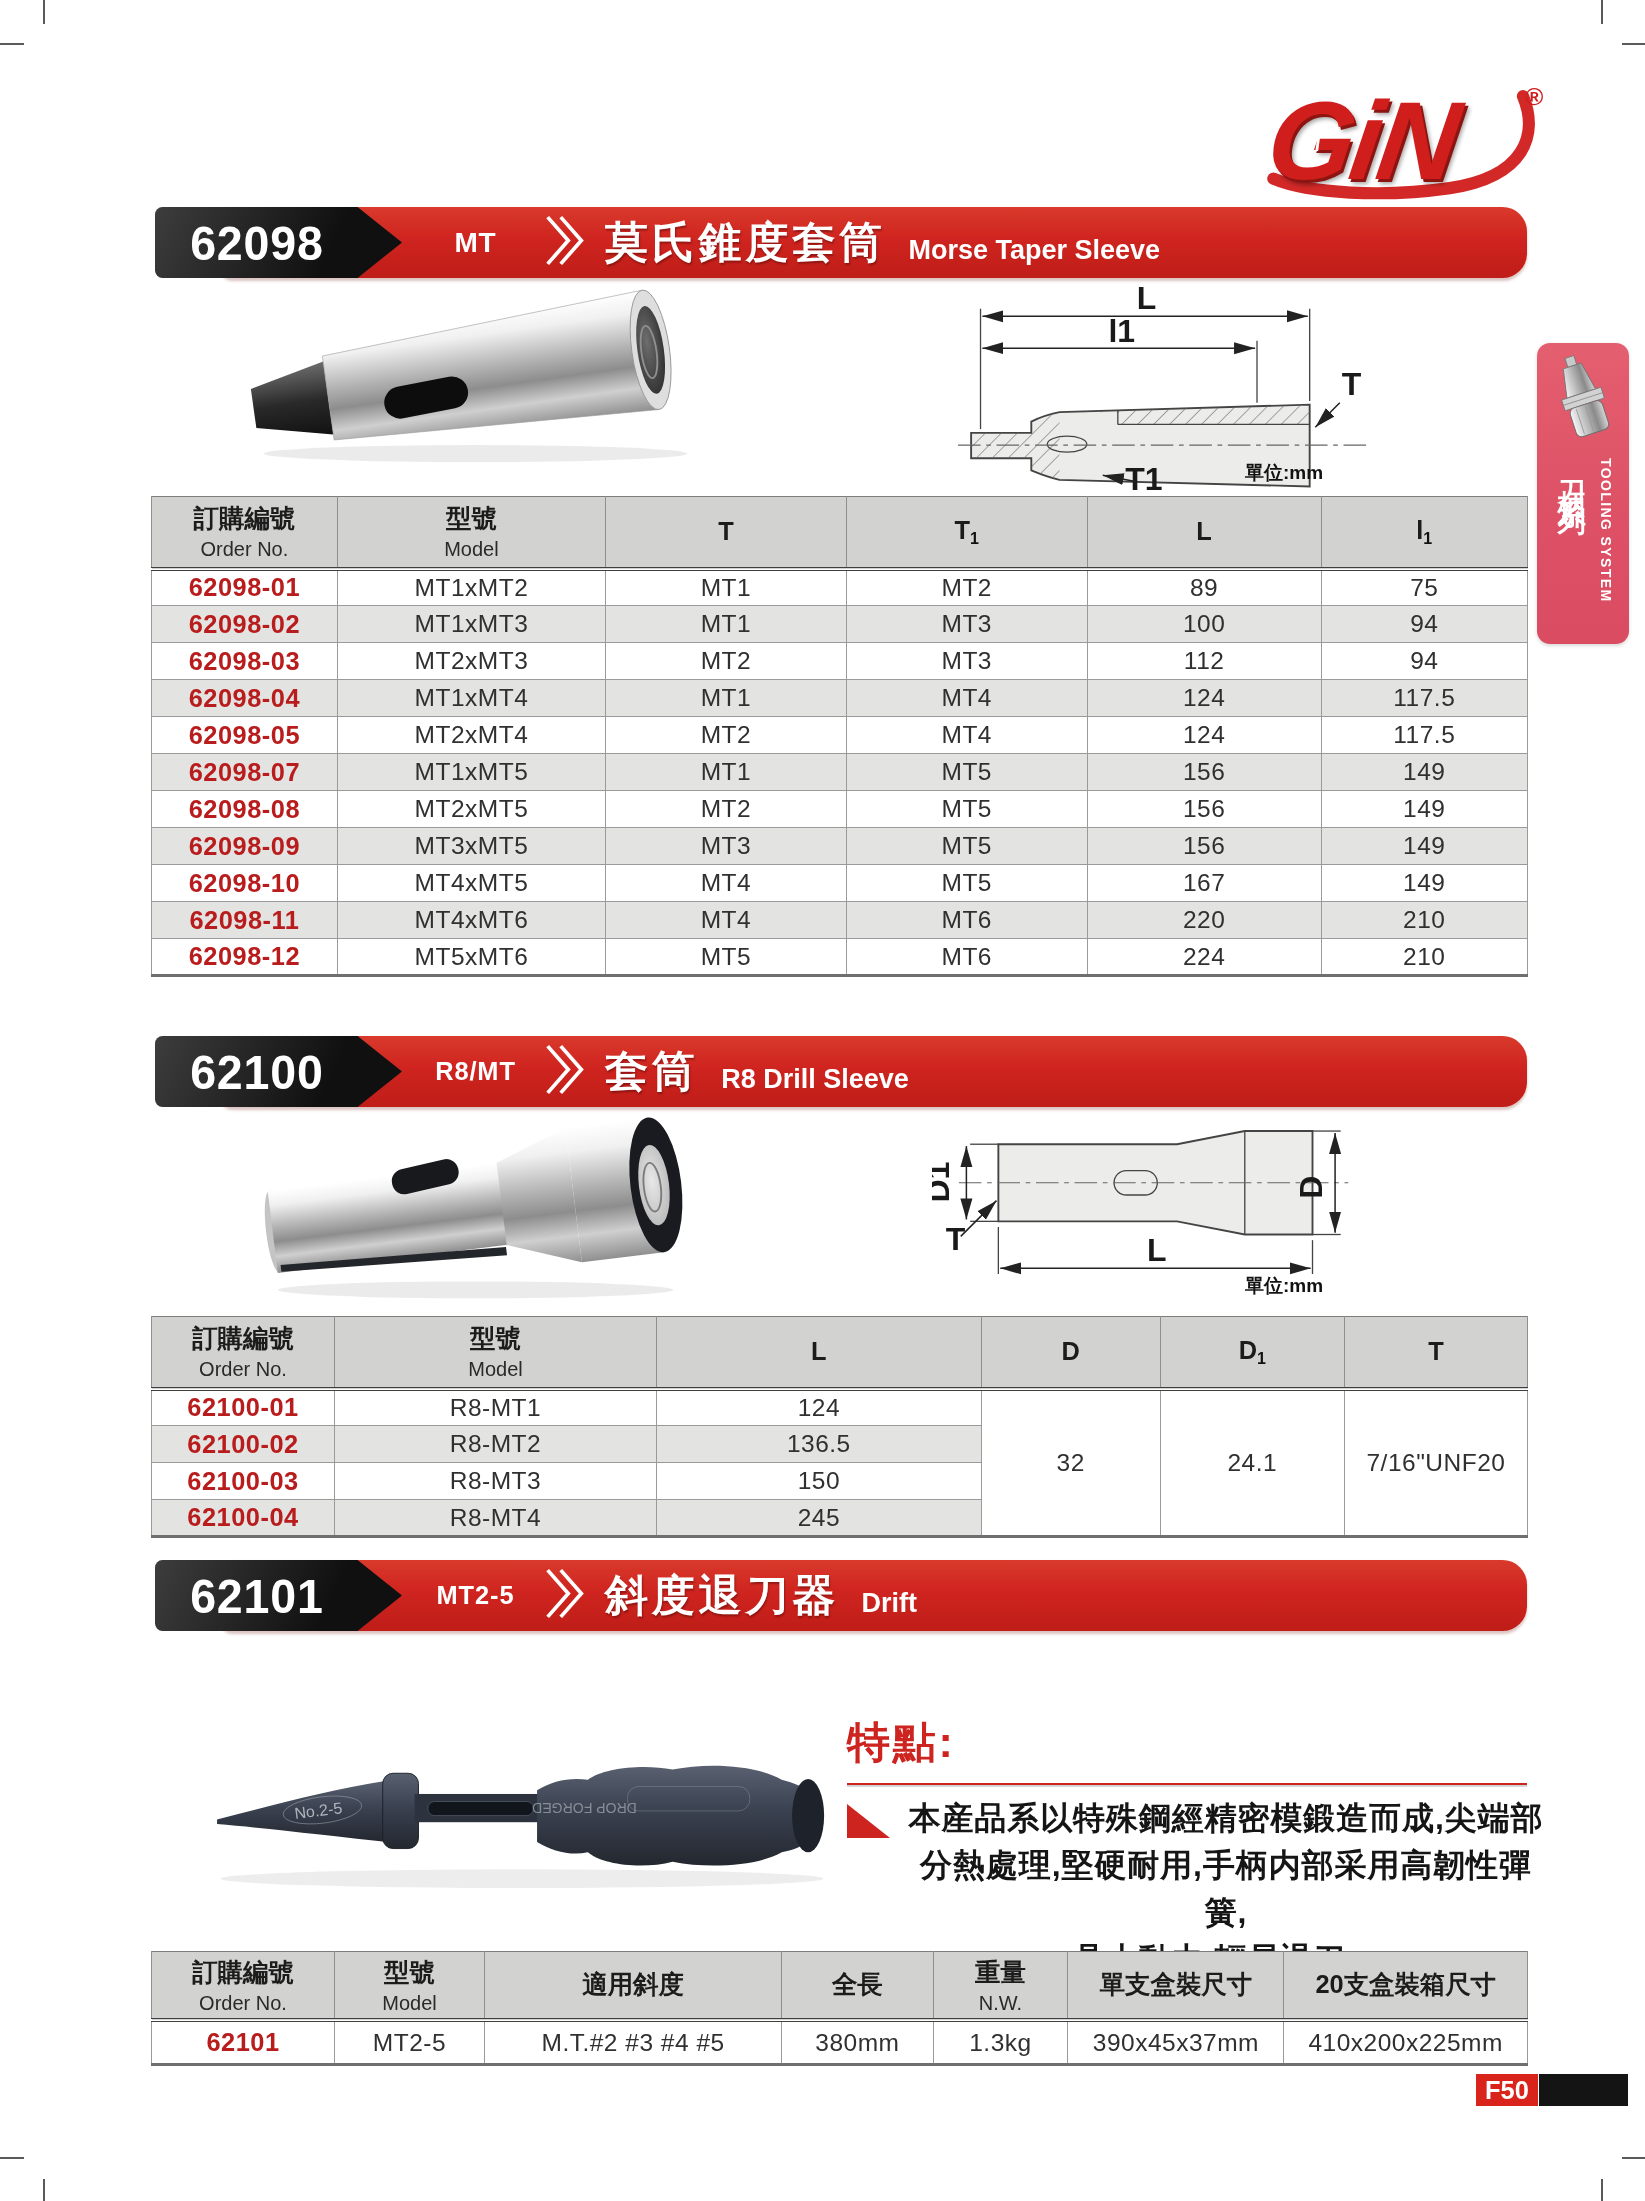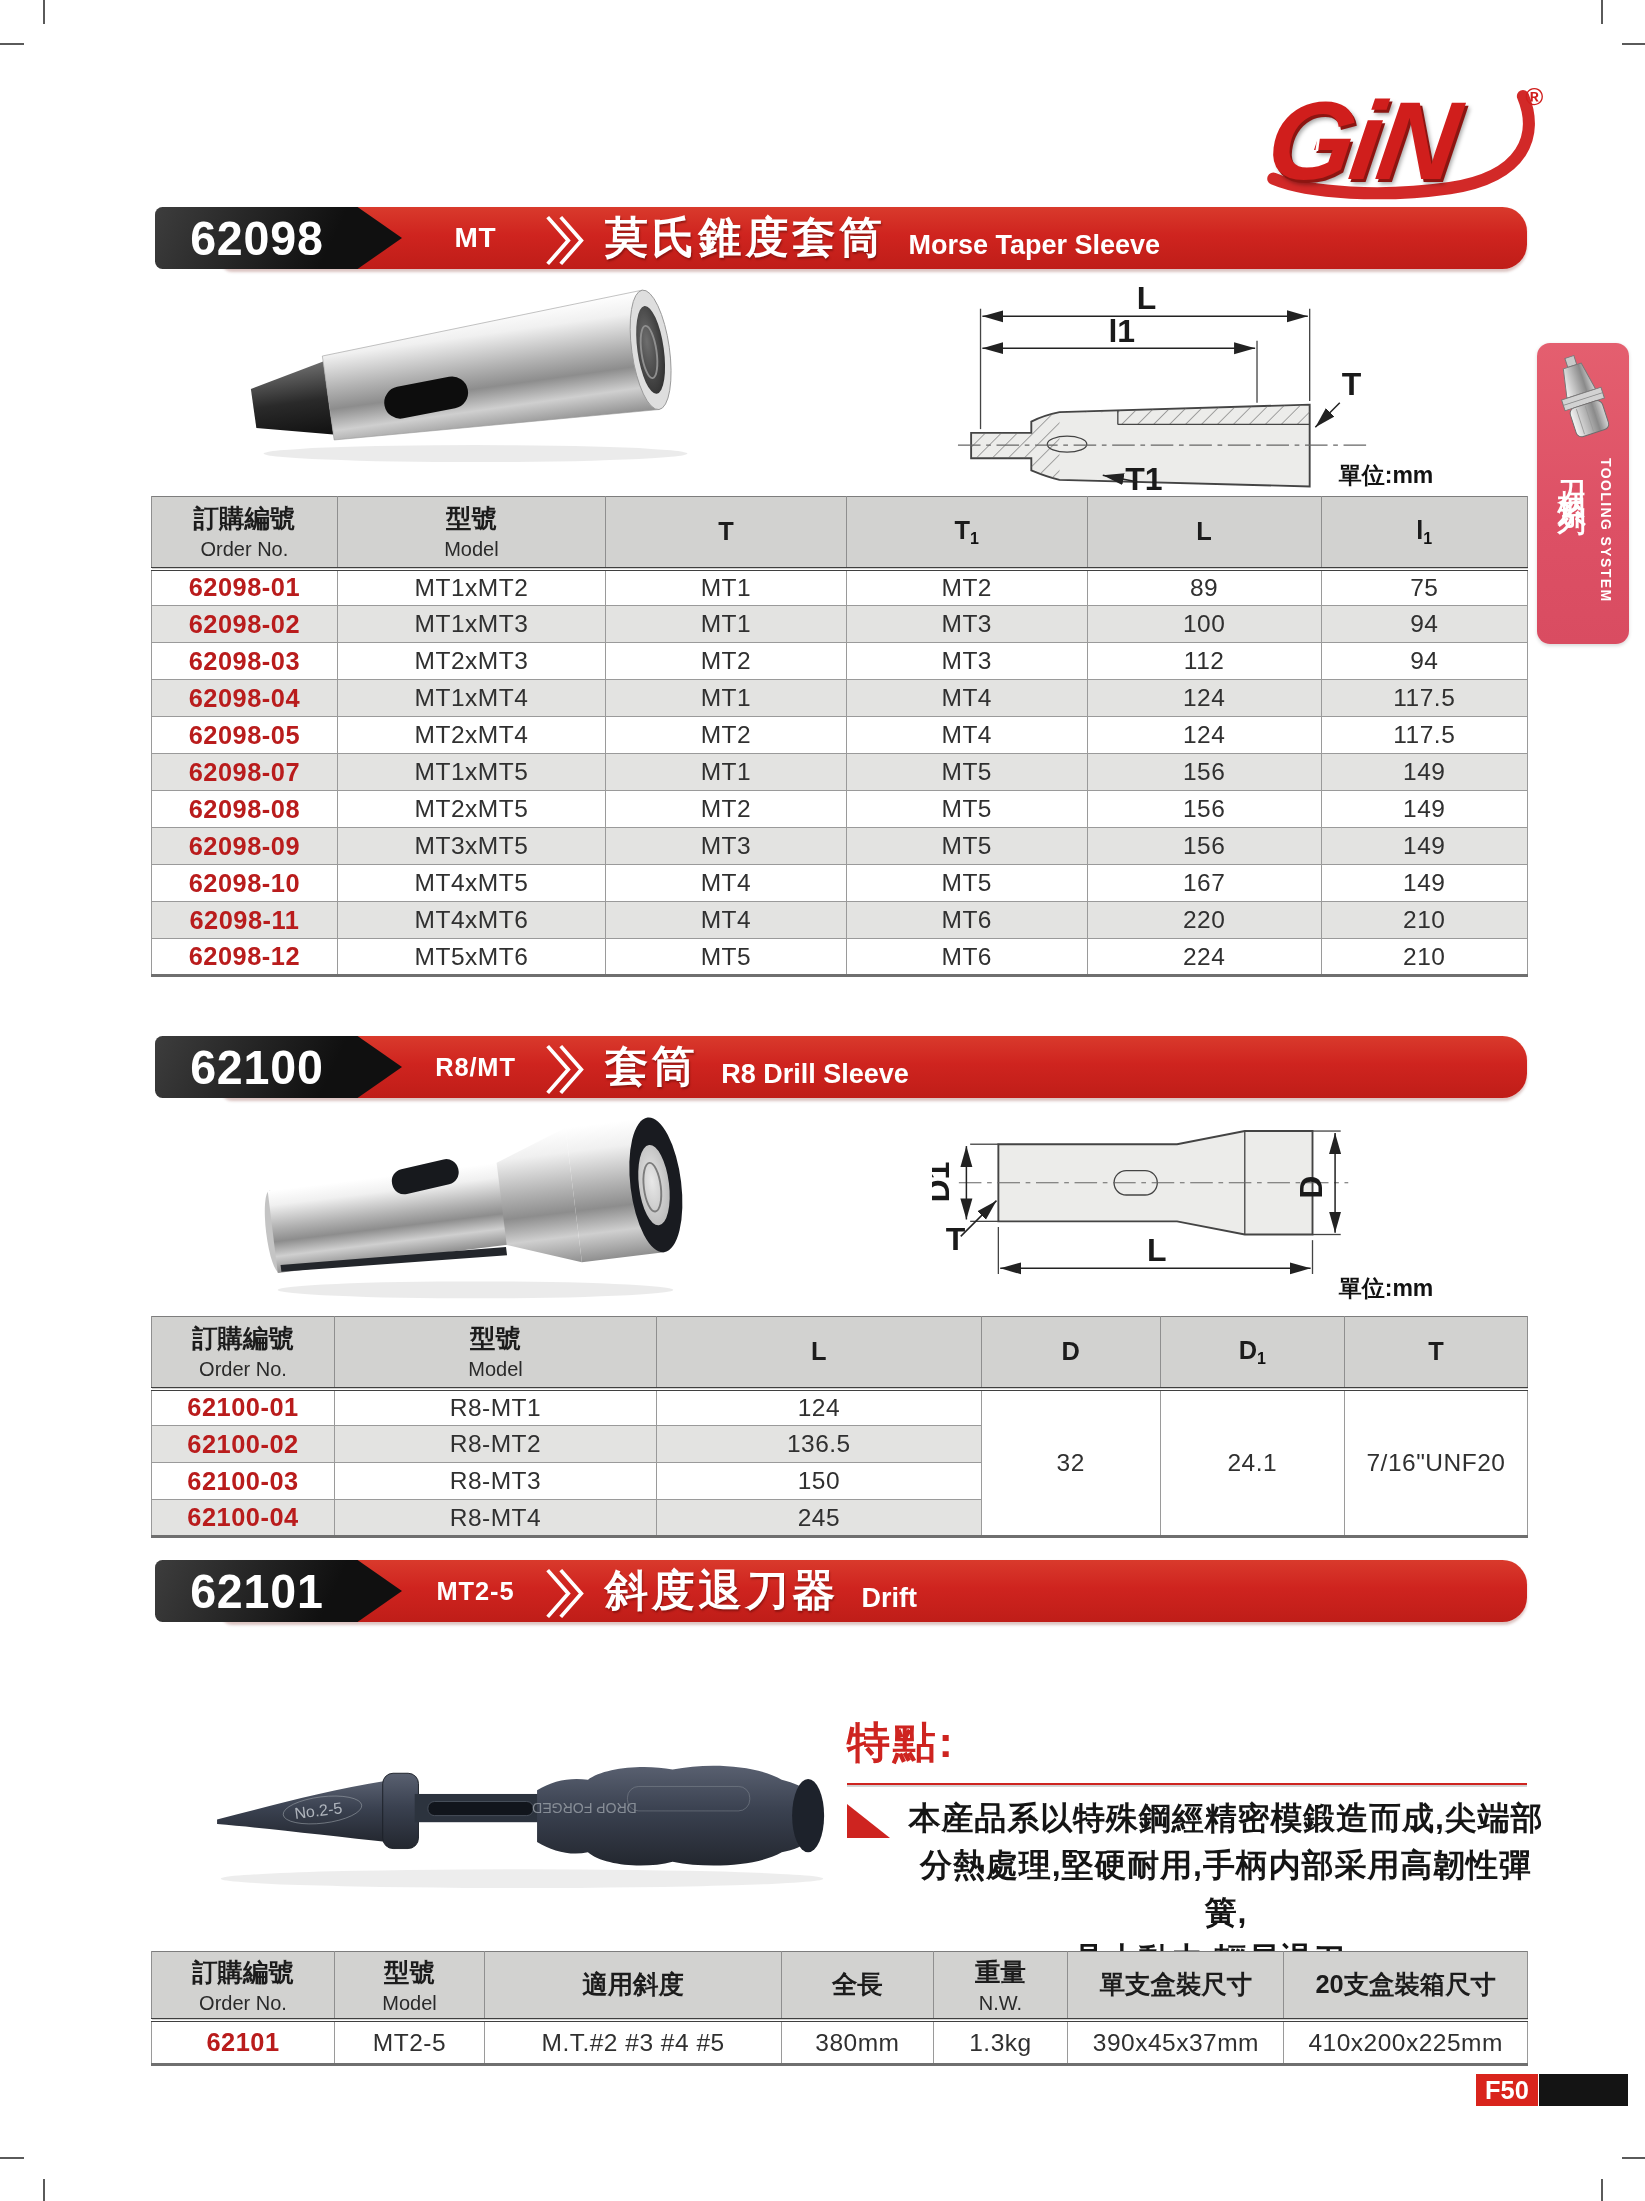--- a/index.html
+++ b/index.html
@@ -10,37 +10,37 @@
   .crop{position:absolute;background:#5a5a5a;}
   
   .logo{position:absolute;left:1252px;top:83px;width:297px;height:122px;}
   .logo-text{position:absolute;left:17px;top:-5.6px;font-size:111px;font-weight:800;font-style:italic;
     color:#d01e1c;letter-spacing:-3.8px;transform:skewX(-8deg);
     text-shadow:2.8px 2.8px 0 #8c1511,4.7px 4.7px 4.7px rgba(0,0,0,.35);}
   .logo-reg{position:absolute;right:5.6px;top:0;font-size:24.5px;font-weight:bold;color:#d01e1c;}
   .logo-m{position:absolute;left:51px;top:49px;font-size:21px;font-weight:bold;color:#fff;z-index:3;transform:skewX(-8deg);}
   .logo-swoosh{position:absolute;left:0;top:0;}
   
-  .band{position:absolute;left:155px;width:1372px;height:62px;}
+  .band{position:absolute;left:155px;width:1372px;height:71px;}
   .band .red{position:absolute;left:66px;right:0;top:0;bottom:0;border-radius:11.3px 24.5px 24.5px 11.3px;
     background:linear-gradient(180deg,#d93a2c 0%,#cf241f 45%,#bf1d18 100%);
     box-shadow:0 2.8px 2.8px rgba(110,20,12,.25);}
   .band .blk{position:absolute;left:0;top:0;width:247px;height:100%;
     background:linear-gradient(115deg,#3d3d3d 0%,#101010 70%);
     clip-path:polygon(0 0,82% 0,100% 50%,82% 100%,0 100%);border-radius:7.5px 0 0 7.5px;}
   .band .num{position:absolute;left:7.5px;top:50%;transform:translateY(-50%) scaleX(.95);width:188px;
     text-align:center;color:#fff;font-size:49px;font-weight:800;letter-spacing:0.9px;}
   .band .code{position:absolute;left:260px;top:0;width:121px;height:100%;display:flex;
     align-items:center;justify-content:center;color:#fff;font-weight:bold;font-size:28px;letter-spacing:0.9px;}
   .band .chev{position:absolute;left:388px;top:6.6px;}
   .band .titles{position:absolute;left:450px;top:0;height:100%;display:flex;align-items:center;gap:22.6px;color:#fff;}
   .band .tzh{font-size:43px;font-weight:bold;letter-spacing:3.8px;text-shadow:0.9px 1.9px 1.9px rgba(90,10,8,.5);}
   .band .ten{font-size:27px;font-weight:bold;margin-top:15px;letter-spacing:0;}
   
-  .unit{position:absolute;width:282px;text-align:center;font-size:23px;font-weight:600;color:#121212;}
+  .unit{position:absolute;width:282px;text-align:left;font-size:19px;font-weight:600;color:#121212;}
   
   table.data-table{position:absolute;left:151px;width:1377px;border-collapse:collapse;table-layout:fixed;
     border-top:1.9px solid #7d7d7d;border-bottom:3.8px solid #6f6f6f;}
   .data-table th{background:#d2d2d0;border-left:0.9px solid #8f8f8f;border-right:0.9px solid #8f8f8f;
     border-bottom:4.7px double #3f3f3f;vertical-align:middle;padding:3.8px 1.9px;}
   .data-table td{border:0.9px solid #9a9a9a;border-top:1.9px solid #ababab;text-align:center;
     vertical-align:middle;font-size:24.5px;color:#303030;letter-spacing:0.5px;background:#fff;}
   .data-table tbody tr:nth-child(even) td{background:#e3e3e1;}
   .data-table td[rowspan]{background:#fff !important;}
   .data-table td:first-child{font-weight:bold;color:#b91c1c;font-size:25.4px;text-align:center;}

